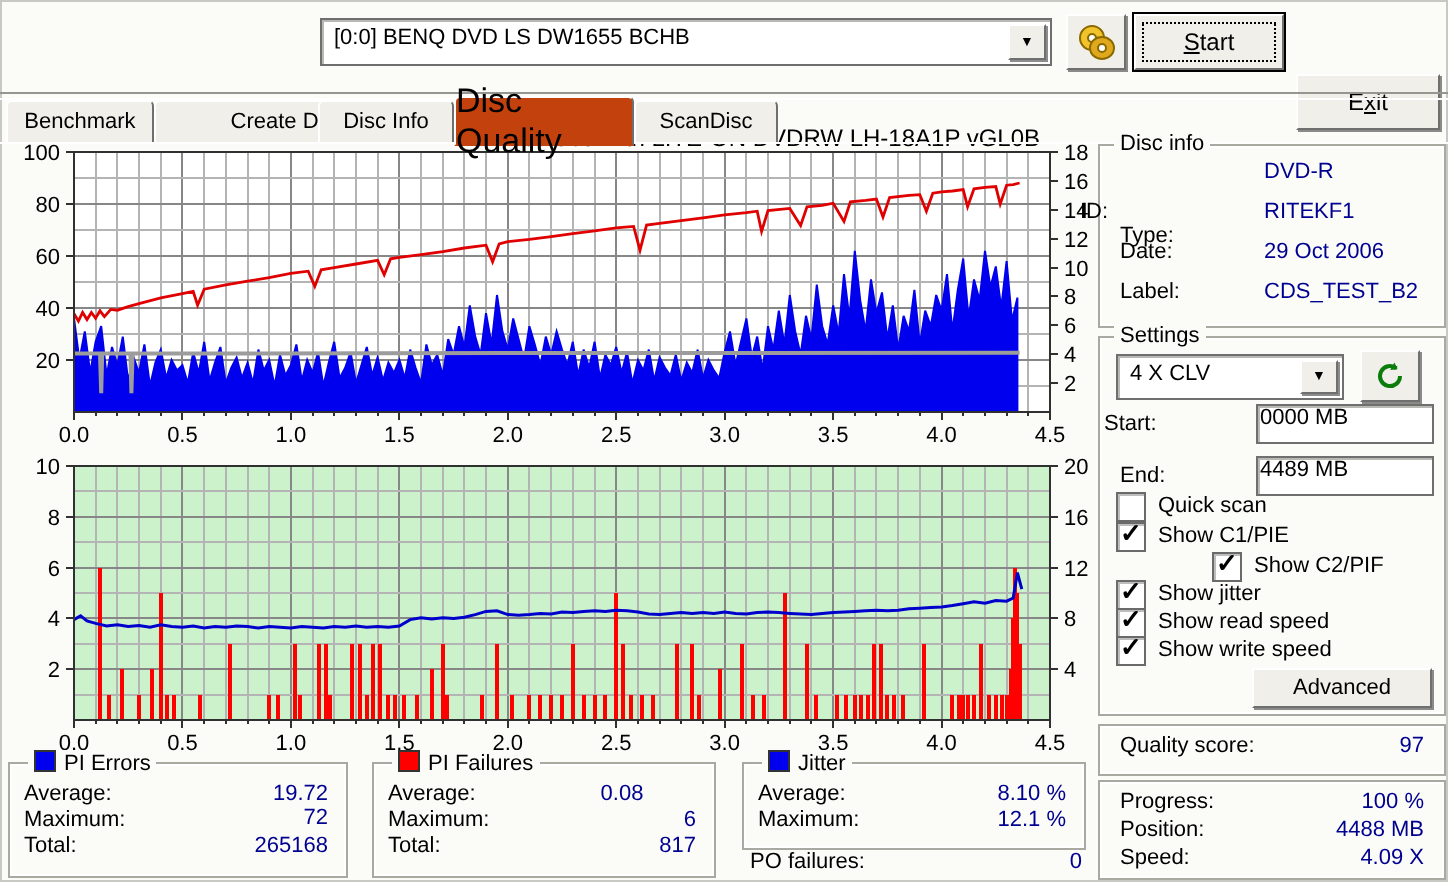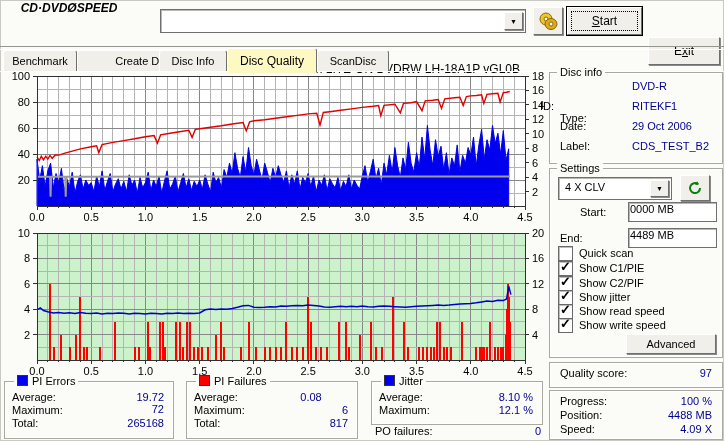--- a/index.html
+++ b/index.html
@@ -16,21 +16,21 @@
   .focus-dots{position:absolute;left:3px;top:3px;right:3px;bottom:3px;border:1px dotted #000;}
   u{text-decoration:underline;}
   
   .logo{left:4px;top:1px;width:130px;height:44px;text-align:center;line-height:1;}
   .logo .l1{font-size:30px;font-weight:900;letter-spacing:-2px;}
   .logo .l2{font-size:12px;font-weight:800;font-style:italic;letter-spacing:0;margin-top:1px;}
   .hdr-divider{left:0;top:46px;width:724px;height:2px;border-top:1px solid #969690;border-bottom:1px solid #fff;}
   
   .tab{top:50px;height:20px;background:#f1efe9;border:1px solid;border-color:#fff #6f6f6f transparent #fff;
        border-radius:3px 3px 0 0;display:flex;align-items:center;justify-content:center;padding:0;z-index:1;}
-  .tab.active{top:48px;height:23px;background:#fef9c3;z-index:3;font-size:12px;}
+  .tab.active{top:48px;height:23px;background:#c2410c;z-index:3;font-size:17px;}
   .panel-line{left:0;top:71px;width:724px;height:1px;background:#fff;z-index:2;}
   
   .group{border:1px solid #a9a9a2;box-shadow:inset 1px 1px 0 #fff,inset -1px -1px 0 #fff;}
   .gtitle{position:absolute;background:#fbfbf8;padding:0 3px;z-index:2;white-space:nowrap;}
   .swatch{display:inline-block;width:9px;height:9px;margin-right:4px;vertical-align:-1px;border:1px solid #333;}
   .lbl{white-space:nowrap;}
   .val{color:#000090;white-space:nowrap;}
   .rt{text-align:right;}
   
   .combo-text{position:absolute;left:6px;top:3px;white-space:nowrap;}
@@ -39,24 +39,24 @@
   .cb.on::after{content:"\2713";position:absolute;left:1px;top:-3px;font-size:13px;font-weight:bold;}
   .cbrow{position:absolute;left:558px;display:flex;align-items:center;gap:6px;height:14px;}
   .field{padding-left:1px;display:flex;align-items:flex-start;font-size:11px;}
   svg text{font-family:"Liberation Sans",sans-serif;font-size:11px;fill:#000;}
   .charttitle{font-size:12px;}
 </style>
 </head>
 <body>
 
 <div class="abs logo">
-  <div class="l2"><span>CD·DVD</span><span>Ø</span><span>SPEED</span></div>
 </div>
 
 <div class="abs sunken" style="left:160px;top:9px;width:364px;height:22px;">
+  <span class="combo-text">[0:0]   BENQ DVD LS DW1655 BCHB</span>
   <span class="combo-arrow raised">▼</span>
 </div>
 
 <div class="abs raised btn" style="left:533px;top:7px;width:28px;height:26px;">
   <svg width="20" height="18" viewBox="0 0 20 18">
     <ellipse cx="8" cy="7" rx="6" ry="6" fill="#f2c32a" stroke="#8a6a00"></ellipse>
     <ellipse cx="8" cy="7" rx="2" ry="2" fill="#fff" stroke="#8a6a00"></ellipse>
     <ellipse cx="13" cy="12" rx="6" ry="5.5" fill="#e0a81c" stroke="#8a6a00"></ellipse>
     <ellipse cx="13" cy="12" rx="2" ry="2" fill="#fff" stroke="#8a6a00"></ellipse>
   </svg>
@@ -467,38 +467,38 @@
 <div class="abs sunken" style="left:558px;top:177px;width:112px;height:21px;">
   <span class="combo-text">4 X CLV</span>
   <span class="combo-arrow raised">▼</span>
 </div>
 <div class="abs raised btn" style="left:680px;top:175px;width:28px;height:24px;">
   <svg width="16" height="16" viewBox="0 0 16 16">
     <path d="M13 8a5 5 0 1 1-1.8-3.8" fill="none" stroke="#0a7d0a" stroke-width="2"></path>
     <path d="M10.2 1.2l1.6 3.4-3.7.4z" fill="#0a7d0a"></path>
   </svg>
 </div>
-<div class="abs lbl" style="left:580px;top:206px;">Start:</div>
+<div class="abs lbl" style="left:552px;top:206px;">Start:</div>
 <div class="abs sunken field" style="left:628px;top:202px;width:86px;height:18px;">
     <span>0000 MB</span>
   </div>
 <div class="abs lbl" style="left:560px;top:232px;">End:</div>
 <div class="abs sunken field" style="left:628px;top:228px;width:86px;height:18px;">
     <span>4489 MB</span>
   </div>
 
 <div class="cbrow" style="top:246px;">
     <span class="cb"></span>
     <span>Quick scan</span>
   </div>
 <div class="cbrow" style="top:261px;">
     <span class="cb on"></span>
     <span>Show C1/PIE</span>
   </div>
-<div class="cbrow" style="top:276px;">
+<div class="cbrow" style="top:276px;margin-left:48px;">
     <span class="cb on"></span>
     <span>Show C2/PIF</span>
   </div>
 <div class="cbrow" style="top:290px;">
     <span class="cb on"></span>
     <span>Show jitter</span>
   </div>
 <div class="cbrow" style="top:304px;">
     <span class="cb on"></span>
     <span>Show read speed</span>

